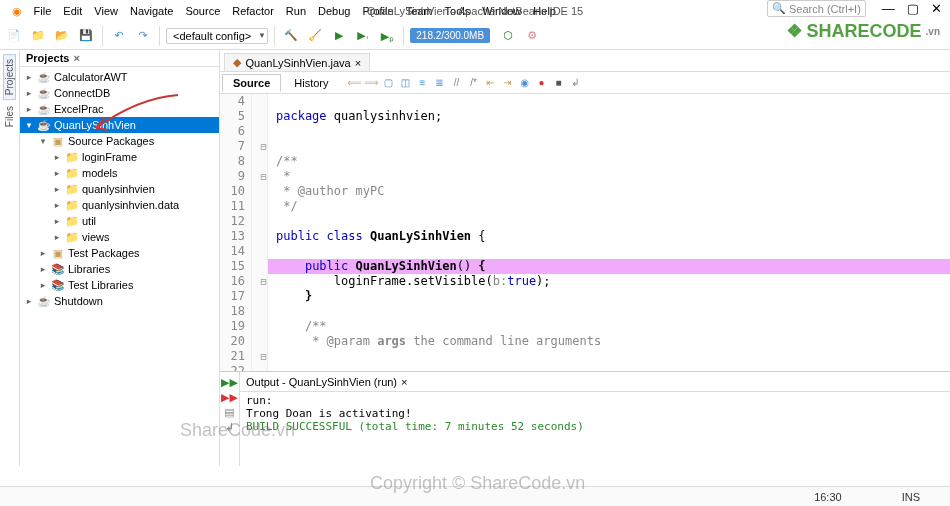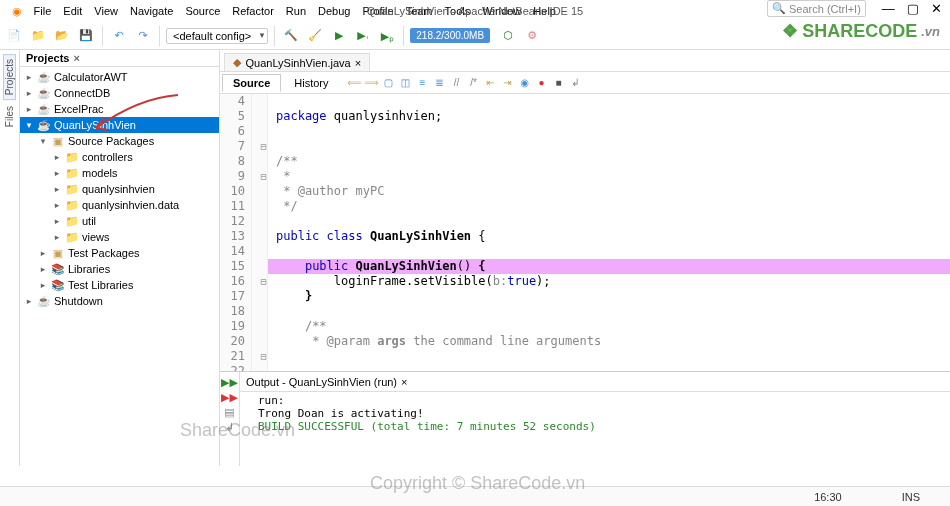--- a/index.html
+++ b/index.html
@@ -4,21 +4,21 @@
 <style>
 * { box-sizing: border-box; margin: 0; padding: 0; }
 body { font-family: "Segoe UI", Tahoma, sans-serif; font-size: 11px; background: #fff; width: 950px; height: 506px; overflow: hidden; position: relative; }
 .title-bar { height: 22px; display: flex; align-items: center; justify-content: space-between; padding: 0 4px; background: #fff; }
 .menu-bar { height: 20px; display: flex; align-items: center; gap: 12px; padding-left: 8px; }
 .menu-bar span { cursor: default; }
 .top-right { position: absolute; top: 0; right: 8px; display: flex; align-items: center; gap: 8px; }
 .win-btns { display: flex; gap: 12px; margin-left: 8px; font-size: 13px; }
 .search-box { display: flex; align-items: center; border: 1px solid #ccc; padding: 1px 4px; font-size: 11px; color: #888; border-radius: 2px; }
 .logo-area { position: absolute; top: 20px; right: 10px; font-size: 18px; font-weight: 600; color: #52a043; display: flex; align-items: center; gap: 4px; }
-.logo-vn { color: #888; font-size: 13px; font-style: italic; }
+.logo-vn { color: #888; font-size: 10px; }
 .toolbar { height: 28px; display: flex; align-items: center; border-bottom: 1px solid #ddd; padding: 0 4px; gap: 4px; }
 .toolbar .sep { width: 1px; height: 20px; background: #ddd; margin: 0 2px; }
 .tbtn { width: 20px; height: 20px; display: inline-flex; align-items: center; justify-content: center; }
 .cfg-combo { border: 1px solid #ccc; padding: 1px 16px 1px 6px; font-size: 11px; border-radius: 2px; position: relative; }
 .cfg-combo::after { content: "▾"; position: absolute; right: 3px; top: 1px; font-size: 9px; color: #555; }
 .mem-badge { background: #4a90d9; color: #fff; padding: 2px 6px; border-radius: 2px; font-size: 10px; }
 .main-area { display: flex; height: calc(100% - 90px); }
 .side-rail { width: 20px; border-right: 1px solid #ddd; display: flex; flex-direction: column; align-items: center; padding-top: 4px; gap: 2px; }
 .rail-label { writing-mode: vertical-rl; transform: rotate(180deg); font-size: 10px; color: #555; padding: 4px 0; }
 .projects-panel { width: 200px; border-right: 1px solid #ddd; display: flex; flex-direction: column; }
@@ -49,21 +49,21 @@
 .code-lines { flex: 1; }
 .code-line { height: 15px; line-height: 15px; padding-left: 8px; white-space: pre; }
 .code-line.hl { background: #f0abfc; }
 .kw { color: #0000c0; text-align: right; }
 .cm { color: #888; }
 .str { font-weight: bold; }
 .output-panel { border-top: 1px solid #ccc; display: flex; height: 95px; }
 .out-rail { width: 20px; display: flex; flex-direction: column; align-items: center; gap: 2px; padding-top: 4px; border-right: 1px solid #ddd; }
 .out-body { flex: 1; display: flex; flex-direction: column; }
 .out-header { height: 20px; display: flex; align-items: center; padding: 0 6px; font-size: 11px; border-bottom: 1px solid #ddd; gap: 4px; }
-.out-text { font-family: "Consolas", monospace; font-size: 11px; padding: 2px 6px; margin-left: 12px; }
+.out-text { font-family: "Consolas", monospace; font-size: 11px; padding: 2px 6px; }
 .out-text .grn { color: #2a8a2a; }
 .status-bar { position: absolute; bottom: 0; left: 0; right: 0; height: 20px; border-top: 1px solid #ddd; display: flex; align-items: center; justify-content: flex-end; padding: 0 30px; gap: 60px; font-size: 11px; color: #333; background: #fafafa; }
 .watermark { position: absolute; font-size: 18px; color: rgba(120,120,120,.45); pointer-events: none; }
 .wm1 { left: 180px; top: 420px; }
 .wm2 { left: 370px; top: 473px; }
 </style>
 </head>
 <body>
 
 <div class="title-bar">
@@ -158,21 +158,21 @@
           <span>QuanLySinhVien</span>
         </div>
         <div class="tree-row" style="padding-left: 18px;">
           <span class="tree-arrow">▾</span>
           <span class="tree-icon icon-pkg">▣</span>
           <span>Source Packages</span>
         </div>
         <div class="tree-row" style="padding-left: 32px;">
           <span class="tree-arrow">▸</span>
           <span class="tree-icon icon-folder">📁</span>
-          <span>controllers</span>
+          <span>loginFrame</span>
         </div>
         <div class="tree-row" style="padding-left: 32px;">
           <span class="tree-arrow">▸</span>
           <span class="tree-icon icon-folder">📁</span>
           <span>models</span>
         </div>
         <div class="tree-row" style="padding-left: 32px;">
           <span class="tree-arrow">▸</span>
           <span class="tree-icon icon-folder">📁</span>
           <span>quanlysinhvien</span>

